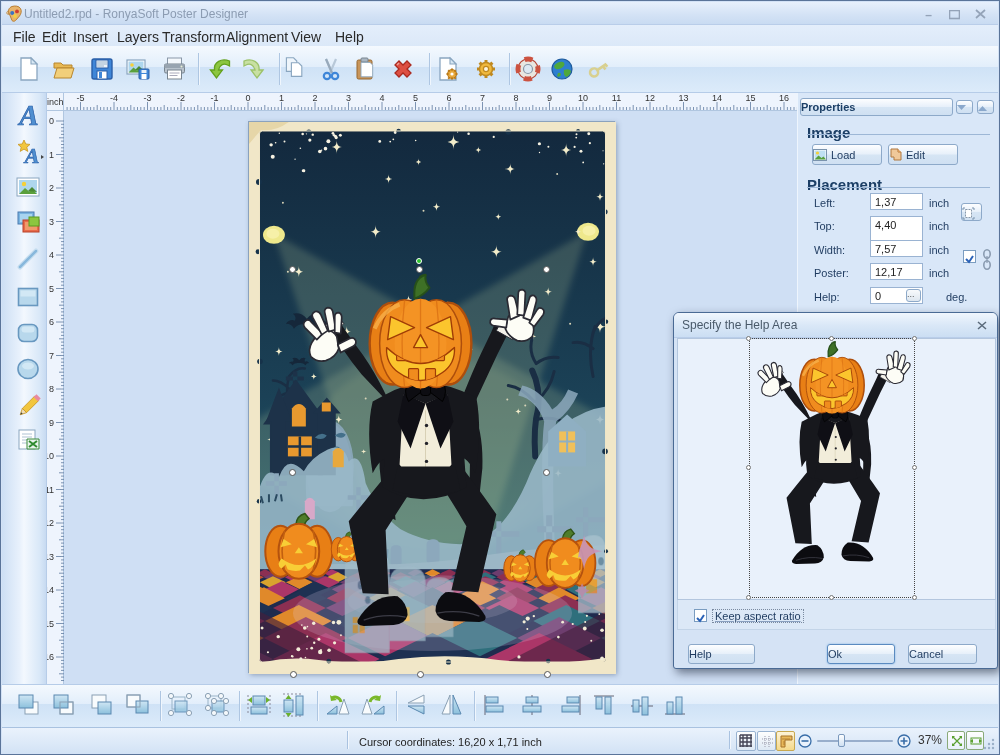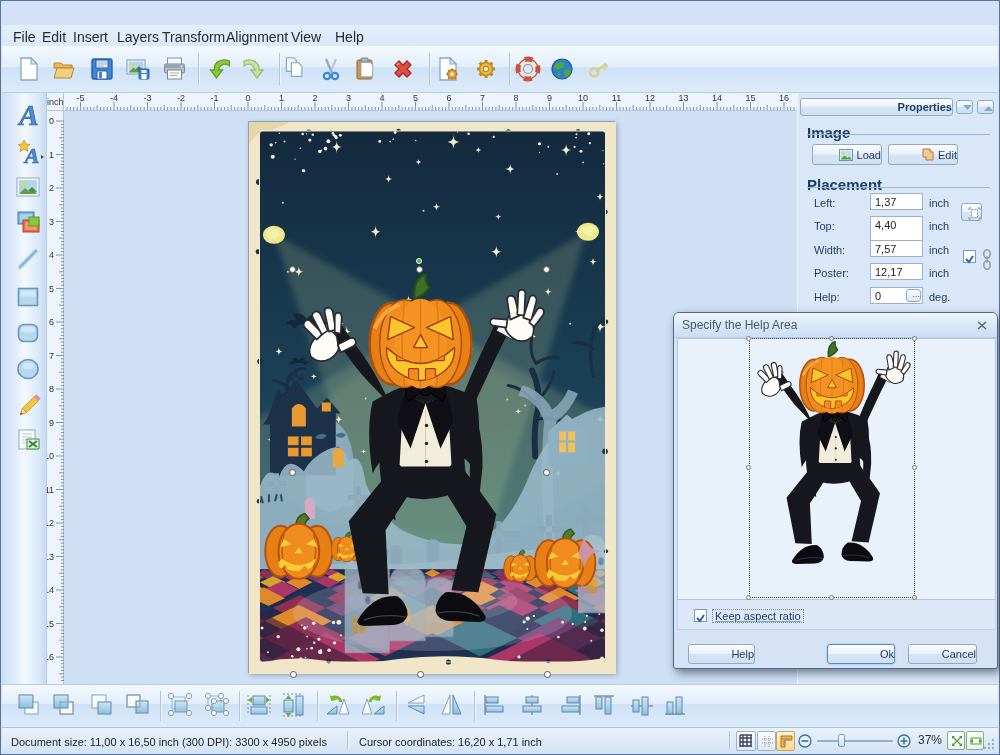--- a/index.html
+++ b/index.html
@@ -19,28 +19,45 @@
 #vruler{position:absolute;left:46px;top:110px;width:17px;bottom:70px;background:#eef4fd;border-right:1px solid #b0c6e0}
 #canvas{position:absolute;left:63px;top:110px;width:736px;bottom:70px;background:#cfdff4}
 #props{position:absolute;right:1px;top:92px;width:201px;bottom:70px;background:#d9e7f8;border-left:1px solid #eef5fd}
 #bottombar{position:absolute;left:1px;right:1px;bottom:27px;height:43px;background:linear-gradient(#f4f9fe,#e2eefb 45%,#cfe2f6 46%,#dcebfa);border-top:1px solid #b6cce8}
 .bsep{position:absolute;top:6px;height:30px;width:1px;background:#aec6e2;box-shadow:1px 0 0 #f0f6fd}
 #statusbar{position:absolute;left:1px;right:1px;bottom:1px;height:26px;background:linear-gradient(#eaf2fc,#d3e3f5);border-top:1px solid #a9c2e0;font-size:11px;color:#1e1e1e}
 #poster{position:absolute;left:184px;top:10px;width:367px;height:552px;border:1px solid #8ba2bd;box-shadow:2px 2px 5px rgba(60,80,110,.45);background:#f2e8cb}
 .hnd{position:absolute;width:7px;height:7px;border-radius:50%;background:#fff;border:1px solid #555;z-index:5}
 #dialog{position:absolute;left:672px;top:311px;width:325px;height:357px;background:#d5e3f5;border:1px solid #4a6a94;border-radius:6px 6px 3px 3px;box-shadow:3px 4px 10px rgba(20,30,50,.55)}
 #dlgtitle{position:absolute;left:0;top:0;right:0;height:25px;border-radius:5px 5px 0 0;background:linear-gradient(#f0f6fd,#dae8f7 50%,#cbdef3);border-bottom:1px solid #b9cde9;font-size:12px;color:#4a5a6a}
-.btn{position:absolute;background:linear-gradient(#fdfeff,#e7f0fa 48%,#d6e5f4 52%,#cfe0f2);border:1px solid #8da9c9;border-radius:3px;font-size:11px;color:#1e3a5f;text-align:right}
+.btn{position:absolute;background:linear-gradient(#fdfeff,#e7f0fa 48%,#d6e5f4 52%,#cfe0f2);border:1px solid #8da9c9;border-radius:3px;font-size:11px;color:#1e3a5f;text-align:left}
 .ibox{position:absolute;background:#fff;border:1px solid #9ab3d2;font-size:11px;color:#222;padding:2px 0 0 4px}
 .lbl{position:absolute;font-size:11px;color:#1e3a5f}
 .sect{position:absolute;font-size:15px;font-weight:bold;color:#1c3f66}
 .srule{position:absolute;height:1px;background:#9db7d6;right:8px}
 </style></head>
 <body>
 <div id="win">
+<div id="titlebar">
+ <svg class="abs" style="left:4px;top:3px" width="17" height="17" viewBox="0 0 17 17">
+        <path d="M3 8c-1.5-2 0-5.5 3-6.5 3-1 7-.5 8.5 2 1.5 2.6.5 5.5-1 7.5l-4 4.5c-1 1-2.5 1-3.5 0z" fill="#e8b46a" stroke="#b97f35" stroke-width="1"></path>
+        <circle cx="6.2" cy="8" r="2" fill="#3b74c4"></circle>
+        <circle cx="11" cy="6.4" r="1.9" fill="#cf3b30"></circle>
+        <circle cx="9" cy="11" r="1.9" fill="#f2d043"></circle>
+        <path d="M2.5 9.5c-2 0-2.5-3 0-3.5z" fill="#e8d9b8" stroke="#b97f35" stroke-width=".8"></path>
+      </svg>
+ <span id="title">Untitled2.rpd - RonyaSoft Poster Designer</span>
+ <span class="winbtn" style="right:66px">–</span>
+ <svg class="abs" style="right:38px;top:8px" width="11" height="10">
+        <rect x="0.5" y="0.5" width="10" height="8" fill="none" stroke="#94a3b8" stroke-width="1.6"></rect>
+      </svg>
+ <svg class="abs" style="right:12px;top:7px" width="11" height="10">
+        <path d="M1 1l9 8M10 1l-9 8" stroke="#94a3b8" stroke-width="1.7"></path>
+      </svg>
+</div>
 <div id="menubar">
  <span class="menu" style="left:11px">File</span>
       <span class="menu" style="left:40px">Edit</span>
       <span class="menu" style="left:71px">Insert</span>
       <span class="menu" style="left:115px">Layers</span>
       <span class="menu" style="left:160px">Transform</span>
       <span class="menu" style="left:224px">Alignment</span>
       <span class="menu" style="left:289px">View</span>
       <span class="menu" style="left:333px">Help</span>
 </div>
@@ -757,21 +774,21 @@
       <span class="ibox" style="left:72px;top:123px;width:53px;height:31px">4,40</span>
       <span class="lbl" style="left:131px;top:127px">inch</span>
 <span class="lbl" style="left:16px;top:151px">Width:</span>
       <span class="ibox" style="left:72px;top:147px;width:53px;height:17px">7,57</span>
       <span class="lbl" style="left:131px;top:151px">inch</span>
 <span class="lbl" style="left:16px;top:174px">Poster:</span>
       <span class="ibox" style="left:72px;top:170px;width:53px;height:17px">12,17</span>
       <span class="lbl" style="left:131px;top:174px">inch</span>
 <span class="lbl" style="left:16px;top:198px">Help:</span>
       <span class="ibox" style="left:72px;top:194px;width:53px;height:17px">0</span>
-      <span class="lbl" style="left:131px;top:198px">deg.</span>
+      <span class="lbl" style="left:148px;top:198px">deg.</span>
 <div class="btn" style="left:108px;top:196px;width:15px;height:13px;line-height:9px;font-size:9px;color:#555;background:linear-gradient(#f8fafc,#dde6ef)">...</div>
 <div class="btn" style="left:163px;top:110px;width:21px;height:18px"><svg width="13" height="13" viewBox="0 0 13 13" style="margin-top:3px">
           <g stroke="#7a93ad" fill="none">
             <path d="M1 3V1h2M10 1h2v2M12 10v2h-2M3 12H1v-2"></path>
             <rect x="3.5" y="2.5" width="6" height="8" fill="#fff" stroke="#8899aa" stroke-dasharray="2 1"></rect>
           </g>
         </svg></div>
 <span class="abs" style="left:165px;top:157px;width:13px;height:13px;background:#fff;border:1px solid #7a9cc0"><svg width="11" height="11" viewBox="0 0 11 11">
           <path d="M2 5l3 3 4-6" stroke="#2a62b8" stroke-width="2" fill="none"></path>
         </svg></span>
@@ -892,21 +909,20 @@
           <rect x="13" y="4" width="6" height="17" fill="url(#gb)" stroke="#5a88b0"></rect>
         </g>
       </svg>
       <span class="bsep" style="left:158px"></span>
       <span class="bsep" style="left:237px"></span>
       <span class="bsep" style="left:315px"></span>
       <span class="bsep" style="left:394px"></span>
       <span class="bsep" style="left:472px"></span>
     </div>
 <div id="statusbar">
-  <span class="abs" style="left:9px;top:8px">Document size: 11,00 x 16,50 inch (300 DPI): 3300 x 4950 pixels</span>
   <span class="abs" style="left:357px;top:8px">Cursor coordinates: 16,20 x 1,71 inch</span>
   <span class="abs" style="left:345px;top:3px;width:1px;height:18px;background:#a9c2e0;box-shadow:1px 0 0 #f2f7fd"></span>
   <span class="abs" style="left:727px;top:3px;width:1px;height:18px;background:#a9c2e0;box-shadow:1px 0 0 #f2f7fd"></span>
 
 <span class="abs" style="left:734px;top:3px;width:20px;height:20px;background:linear-gradient(#fefefe,#dde8f4);border:1px solid #98b2d0;border-radius:2px"><svg width="14" height="14" style="margin:2px" viewBox="0 0 14 14">
           <path d="M1 4h12M1 8h12M1 12h12M4 1v12M8 1v12M12 1v12M1 1h12M1 1v12" stroke="#445" stroke-width="1.4"></path>
         </svg></span>
 <span class="abs" style="left:755px;top:3px;width:19px;height:20px;background:linear-gradient(#fefefe,#dde8f4);border:1px solid #98b2d0;border-radius:2px"><svg width="13" height="13" style="margin:2.5px" viewBox="0 0 13 13">
           <path d="M1 4h11M1 8h11M4 1v11M8 1v11" stroke="#99a" stroke-width="1" stroke-dasharray="1 1"></path>
         </svg></span>

